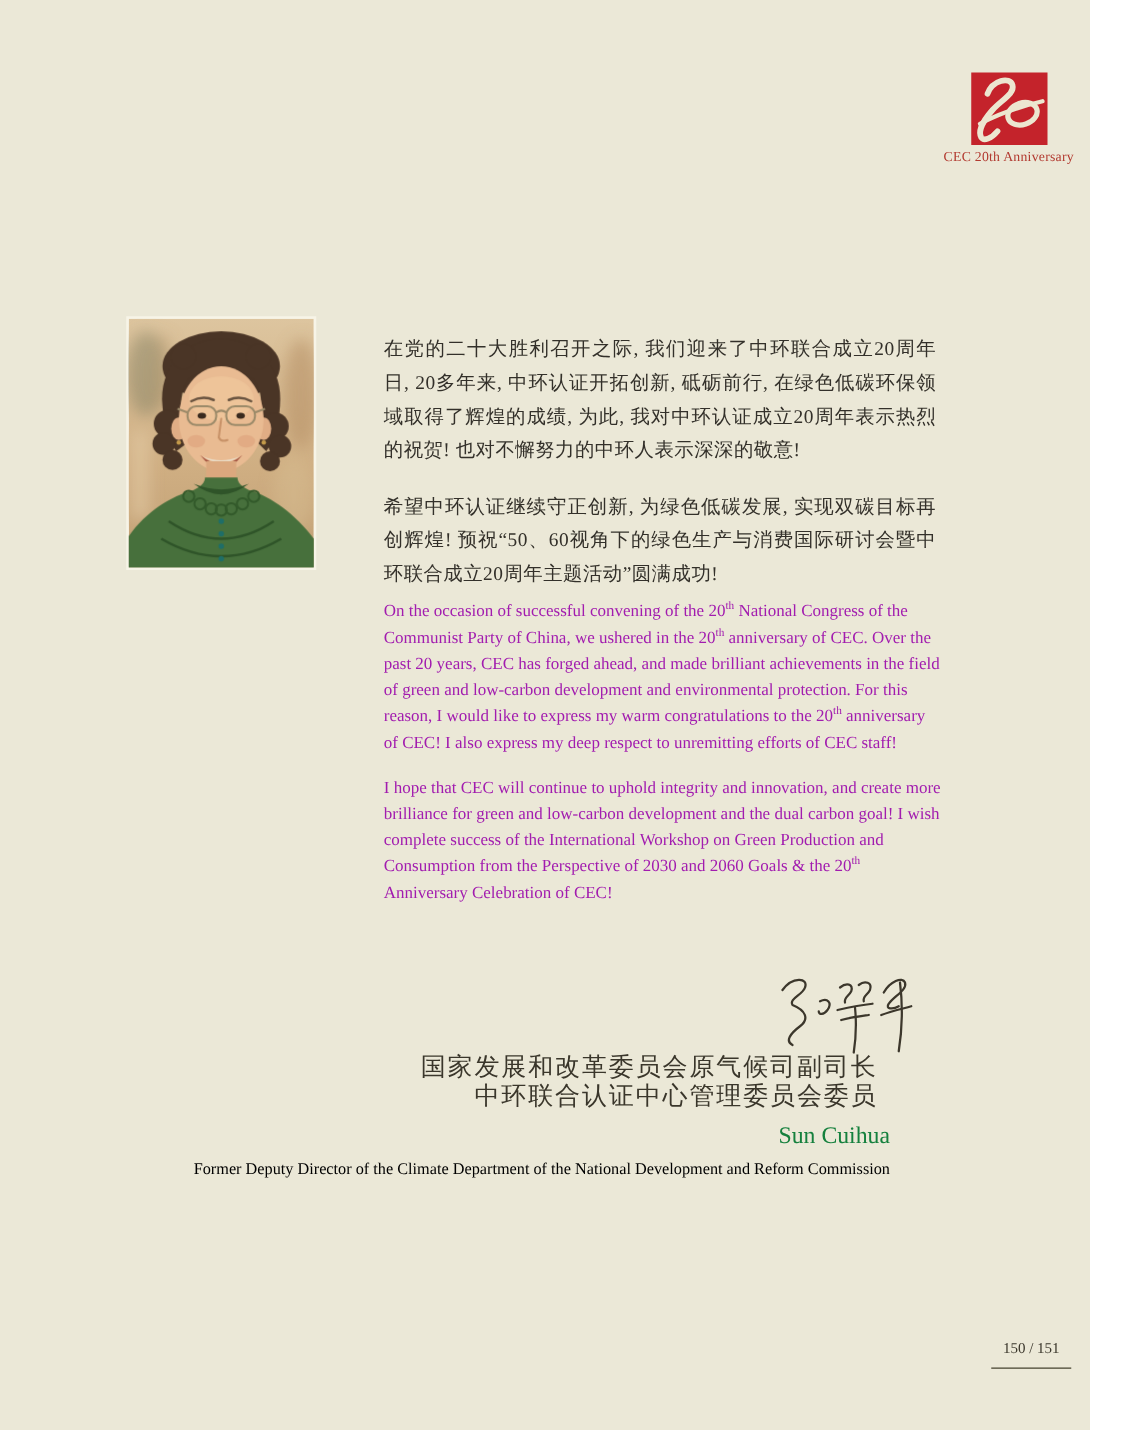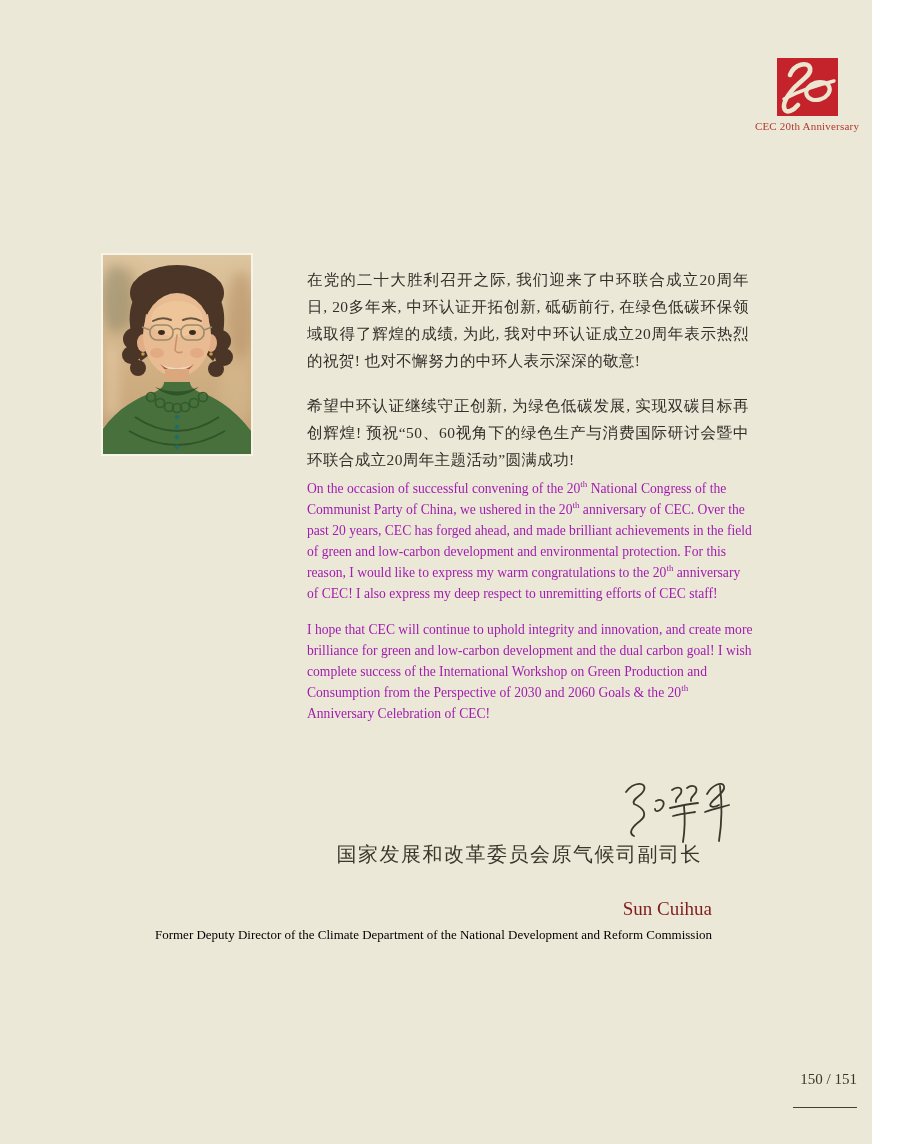--- a/index.html
+++ b/index.html
@@ -42,31 +42,31 @@
   .en-block sup{font-size:9px;line-height:0;}
   
   .signature{position:absolute;left:616px;top:776px;}
   .cn-titles{
     position:absolute;right:170px;top:843px;
     text-align:right;font-size:20px;line-height:23px;
     color:#3a362b;letter-spacing:1.5px;
   }
   .name-en{
     position:absolute;right:160px;top:898px;
-    font-size:19px;color:#7f1d1d;
+    font-size:19px;color:#15803d;
   }
   .en-titles{
     position:absolute;right:160px;top:925px;
     text-align:right;font-size:13px;line-height:19px;color:#000000;
   }
   
   .page-num{
     position:absolute;left:793px;top:1071px;width:64px;
-    text-align:right;font-size:15px;color:#3a362b;
-    border-bottom:1px solid #45412f;padding-bottom:19px;
+    text-align:center;font-size:12px;color:#3a362b;
+    border-bottom:1px solid #45412f;padding-bottom:8px;
   }
 </style>
 </head>
 <body>
 
 <div class="page">
 
   <div class="logo-square">
     <svg width="61" height="58" viewBox="0 0 61 58" role="img" aria-label="20">
       <g stroke="#ece6d0" fill="none" stroke-linecap="round">
@@ -187,20 +187,21 @@
       <path d="M57,40 C64,38 72,37 79,36"></path>
       <path d="M68,30 C69,40 69,53 67,66"></path>
       <path d="M91,18 C96,9 106,5 108,10 C110,16 99,21 95,27 C92,31 98,32 103,29"></path>
       <path d="M104,10 C106,26 106,46 103,65"></path>
       <path d="M89,36 C97,33 106,31 113,29"></path>
     </g>
   </svg>
 
   <div class="cn-titles">
     <div>国家发展和改革委员会原气候司副司长</div>
+    <div>中环联合认证中心管理委员会委员</div>
   </div>
 
   <div class="name-en">Sun Cuihua</div>
   <div class="en-titles">
     <div>Former Deputy Director of the Climate Department of the National Development and Reform Commission</div>
   </div>
 
   <div class="page-num">150 / 151</div>
 
 </div>

